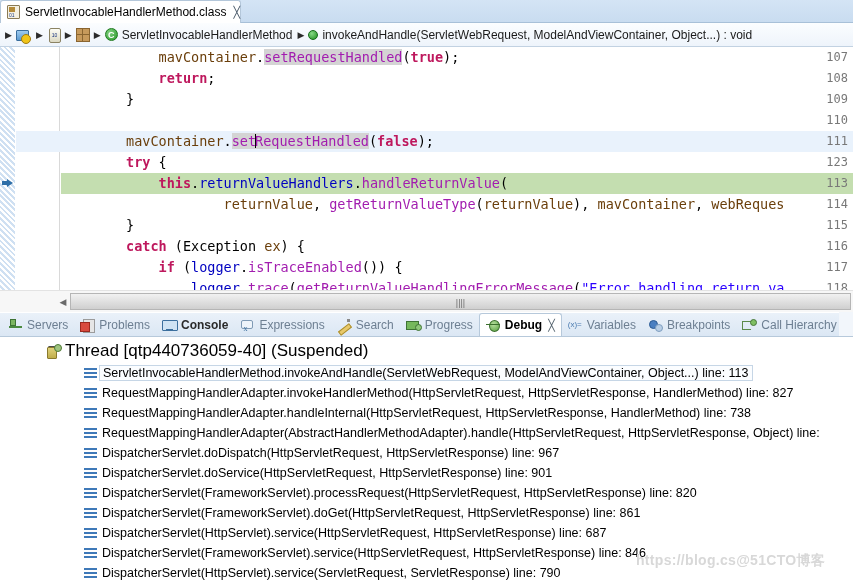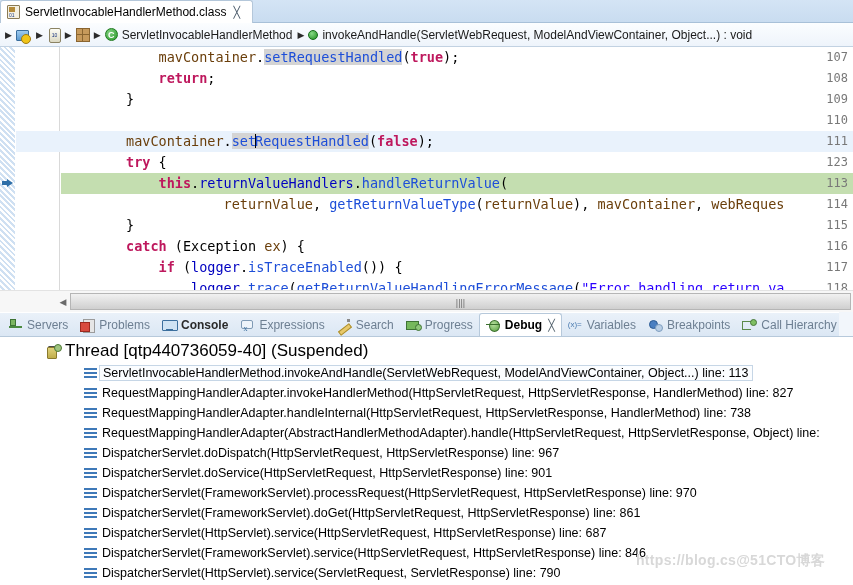--- a/index.html
+++ b/index.html
@@ -15,21 +15,21 @@
   #app { position: relative; width: 853px; height: 585px; background:#f2f6fb; }
 
   
   .editor-tabrow {
     position: absolute; left: 0; top: 0; width: 853px; height: 23px;
     background: linear-gradient(to bottom,#d4e4f5 0%, #c9dcf0 100%);
     border-bottom: 1px solid #a8c0d8;
   }
   .editor-tab {
     position: absolute; left: 0; top: 0; height: 23px;
-    padding: 0 12px 0 6px;
+    padding: 0 0 0 6px;
     display: flex; align-items: center; gap: 5px;
     background: #ffffff;
     border: 1px solid #b4c7da; border-bottom: none;
     border-top-left-radius: 3px; border-top-right-radius: 3px;
     font-size: 12px; color: #000;
     white-space: nowrap;
   }
   .tab-close { color:#4a5a6a; font-size:11px; margin-left:2px; }
   .ico { display:inline-block; flex:none; position:relative; }
 
@@ -128,21 +128,21 @@
   }
   .rowbg-exec { position:absolute;left:61px;right:0;height:21px;background:#c4deb0; }
   .rowbg-cur  { position:absolute;left:61px;right:0;height:21px;background:#e9f2fc; }
   .lnbg-cur   { position:absolute;left:16px;width:45px;height:21px;background:#e9f2fc; }
 
   .kw   { color:#be185d; font-weight:bold; }
   .plain{ color:#000000; }
   .str  { color:#2a00ff; }
   .fld  { color:#0000c0; }
   .loc  { color:#6a3e0a; }
-  .meth { color:#1d4ed8; }
+  .meth { color:#a21caf; }
   .occ  { background:#d4d4d4; }
 
   .dbg-arrow {
     position:absolute;left:2px;width:12px;height:12px;
   }
   .dbg-arrow:before{
     content:"";position:absolute;left:0;top:3px;width:7px;height:4px;background:#2f6fa8;
   }
   .dbg-arrow:after{
     content:"";position:absolute;left:5px;top:1px;
@@ -435,21 +435,21 @@
     <div class="frame-row" style="top:106px;">
       <span class="i-frame"></span>
       <span class="frame-label">DispatcherServlet.doDispatch(HttpServletRequest, HttpServletResponse) line: 967</span>
     </div>
     <div class="frame-row" style="top:126px;align-items:center;">
       <span class="i-frame"></span>
       <span class="frame-label">DispatcherServlet.doService(HttpServletRequest, HttpServletResponse) line: 901</span>
     </div>
     <div class="frame-row" style="top:146px;">
       <span class="i-frame"></span>
-      <span class="frame-label">DispatcherServlet(FrameworkServlet).processRequest(HttpServletRequest, HttpServletResponse) line: 970</span>
+      <span class="frame-label">DispatcherServlet(FrameworkServlet).processRequest(HttpServletRequest, HttpServletResponse) line: 820</span>
     </div>
     <div class="frame-row" style="top:166px;">
       <span class="i-frame"></span>
       <span class="frame-label">DispatcherServlet(FrameworkServlet).doGet(HttpServletRequest, HttpServletResponse) line: 861</span>
     </div>
     <div class="frame-row" style="top:186px;">
       <span class="i-frame"></span>
       <span class="frame-label">DispatcherServlet(HttpServlet).service(HttpServletRequest, HttpServletResponse) line: 687</span>
     </div>
     <div class="frame-row" style="top:206px;">

